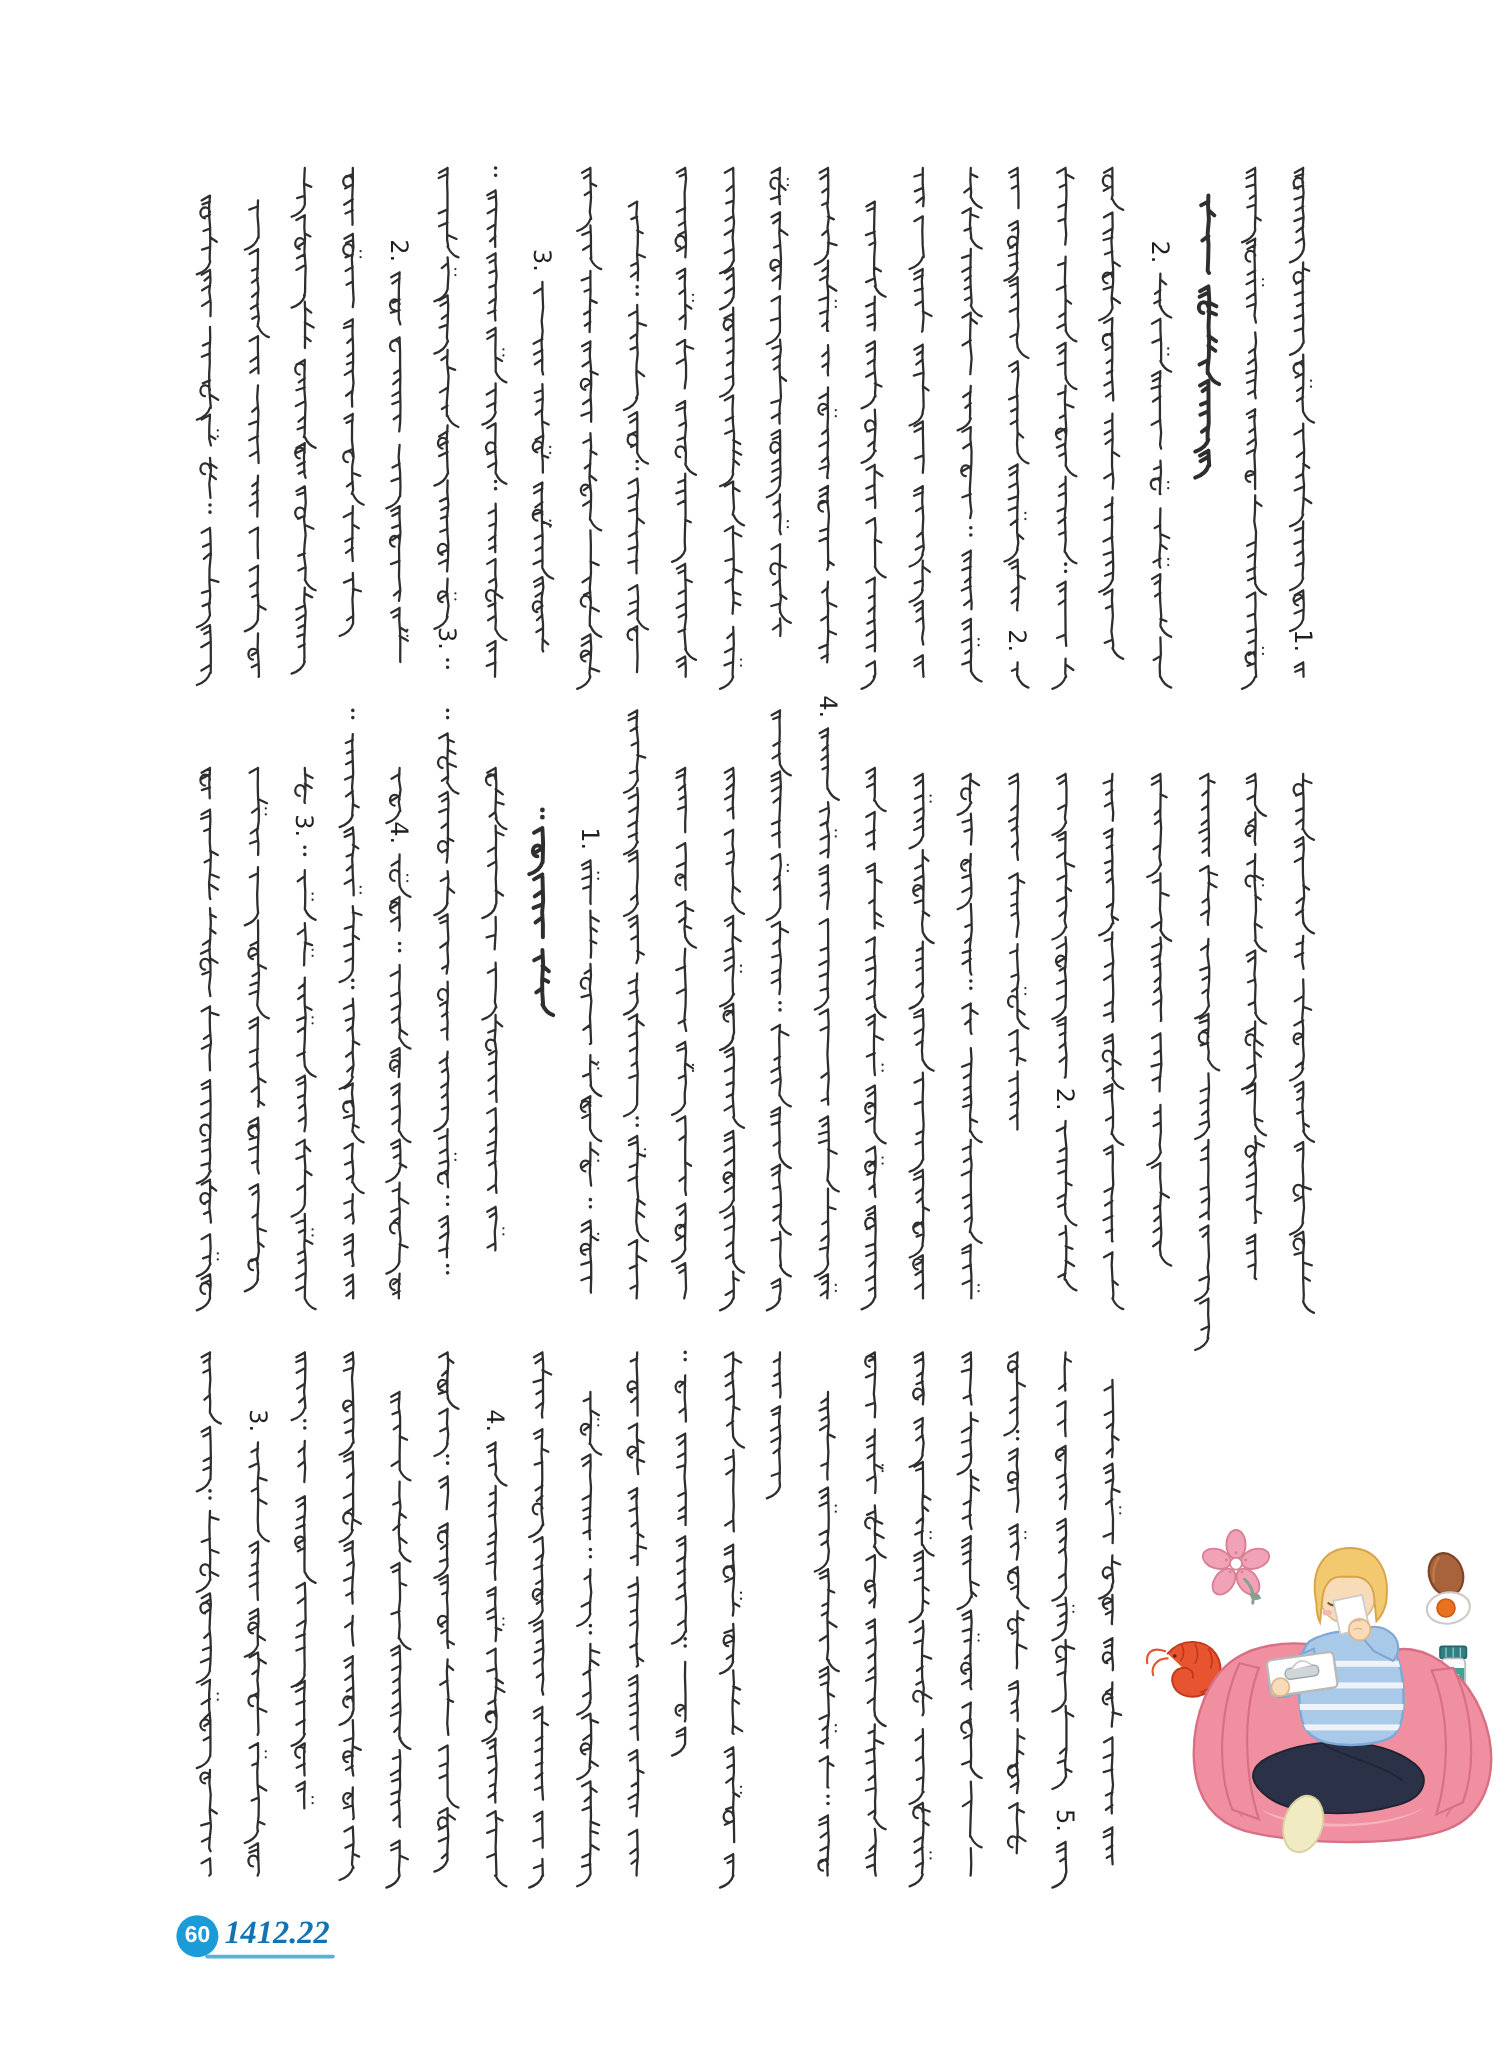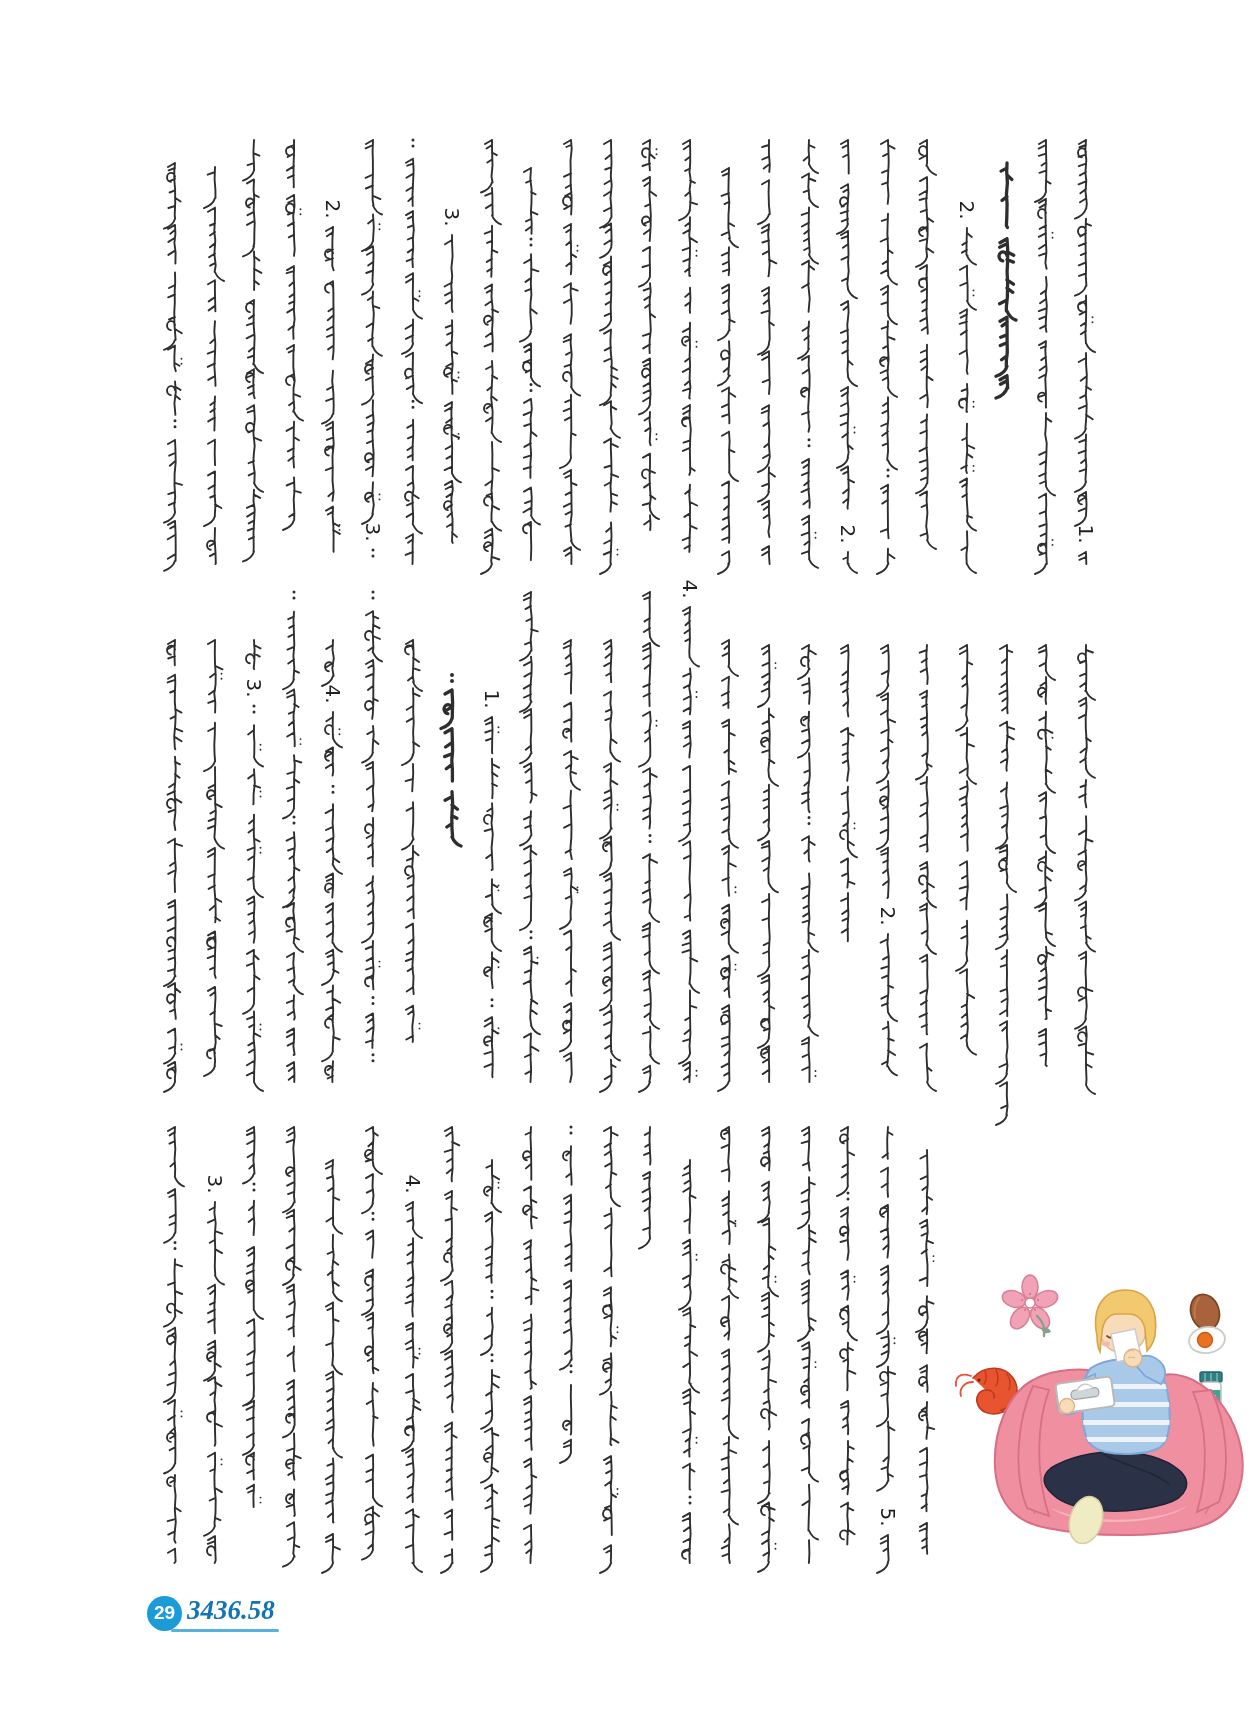--- a/index.html
+++ b/index.html
@@ -807,21 +807,21 @@
       <circle cx="178" cy="86" r="9" fill="var(--c-skin)" stroke="var(--c-skin_dark)" stroke-width="1.4"></circle>
       <path d="M 172 80 q 4 -3 7 -1 M 173 86 q 4 -2 7 0" fill="none" stroke="var(--c-skin_dark)" stroke-width="1.1"></path>
 
       <path d="M 94 118 C 82 150 80 200 94 244 L 72 236 C 58 202 62 148 78 114 Z" fill="var(--c-blanket)" stroke="var(--c-blanket_dark)" stroke-width="1.8"></path>
       <path d="M 238 120 C 252 152 254 200 242 240 L 264 230 C 276 198 272 150 256 118 Z" fill="var(--c-blanket)" stroke="var(--c-blanket_dark)" stroke-width="1.8"></path>
     </g>
   </svg>
 
   <div class="footer">
     <div class="badge">
-      <span>29</span>
+      <span>60</span>
     </div>
     <div class="issue-wrap">
-      <span class="issue">3436.58</span>
+      <span class="issue">1412.22</span>
       <span class="issue-underline"></span>
     </div>
   </div>
 
 </div>
 
 </body></html>

